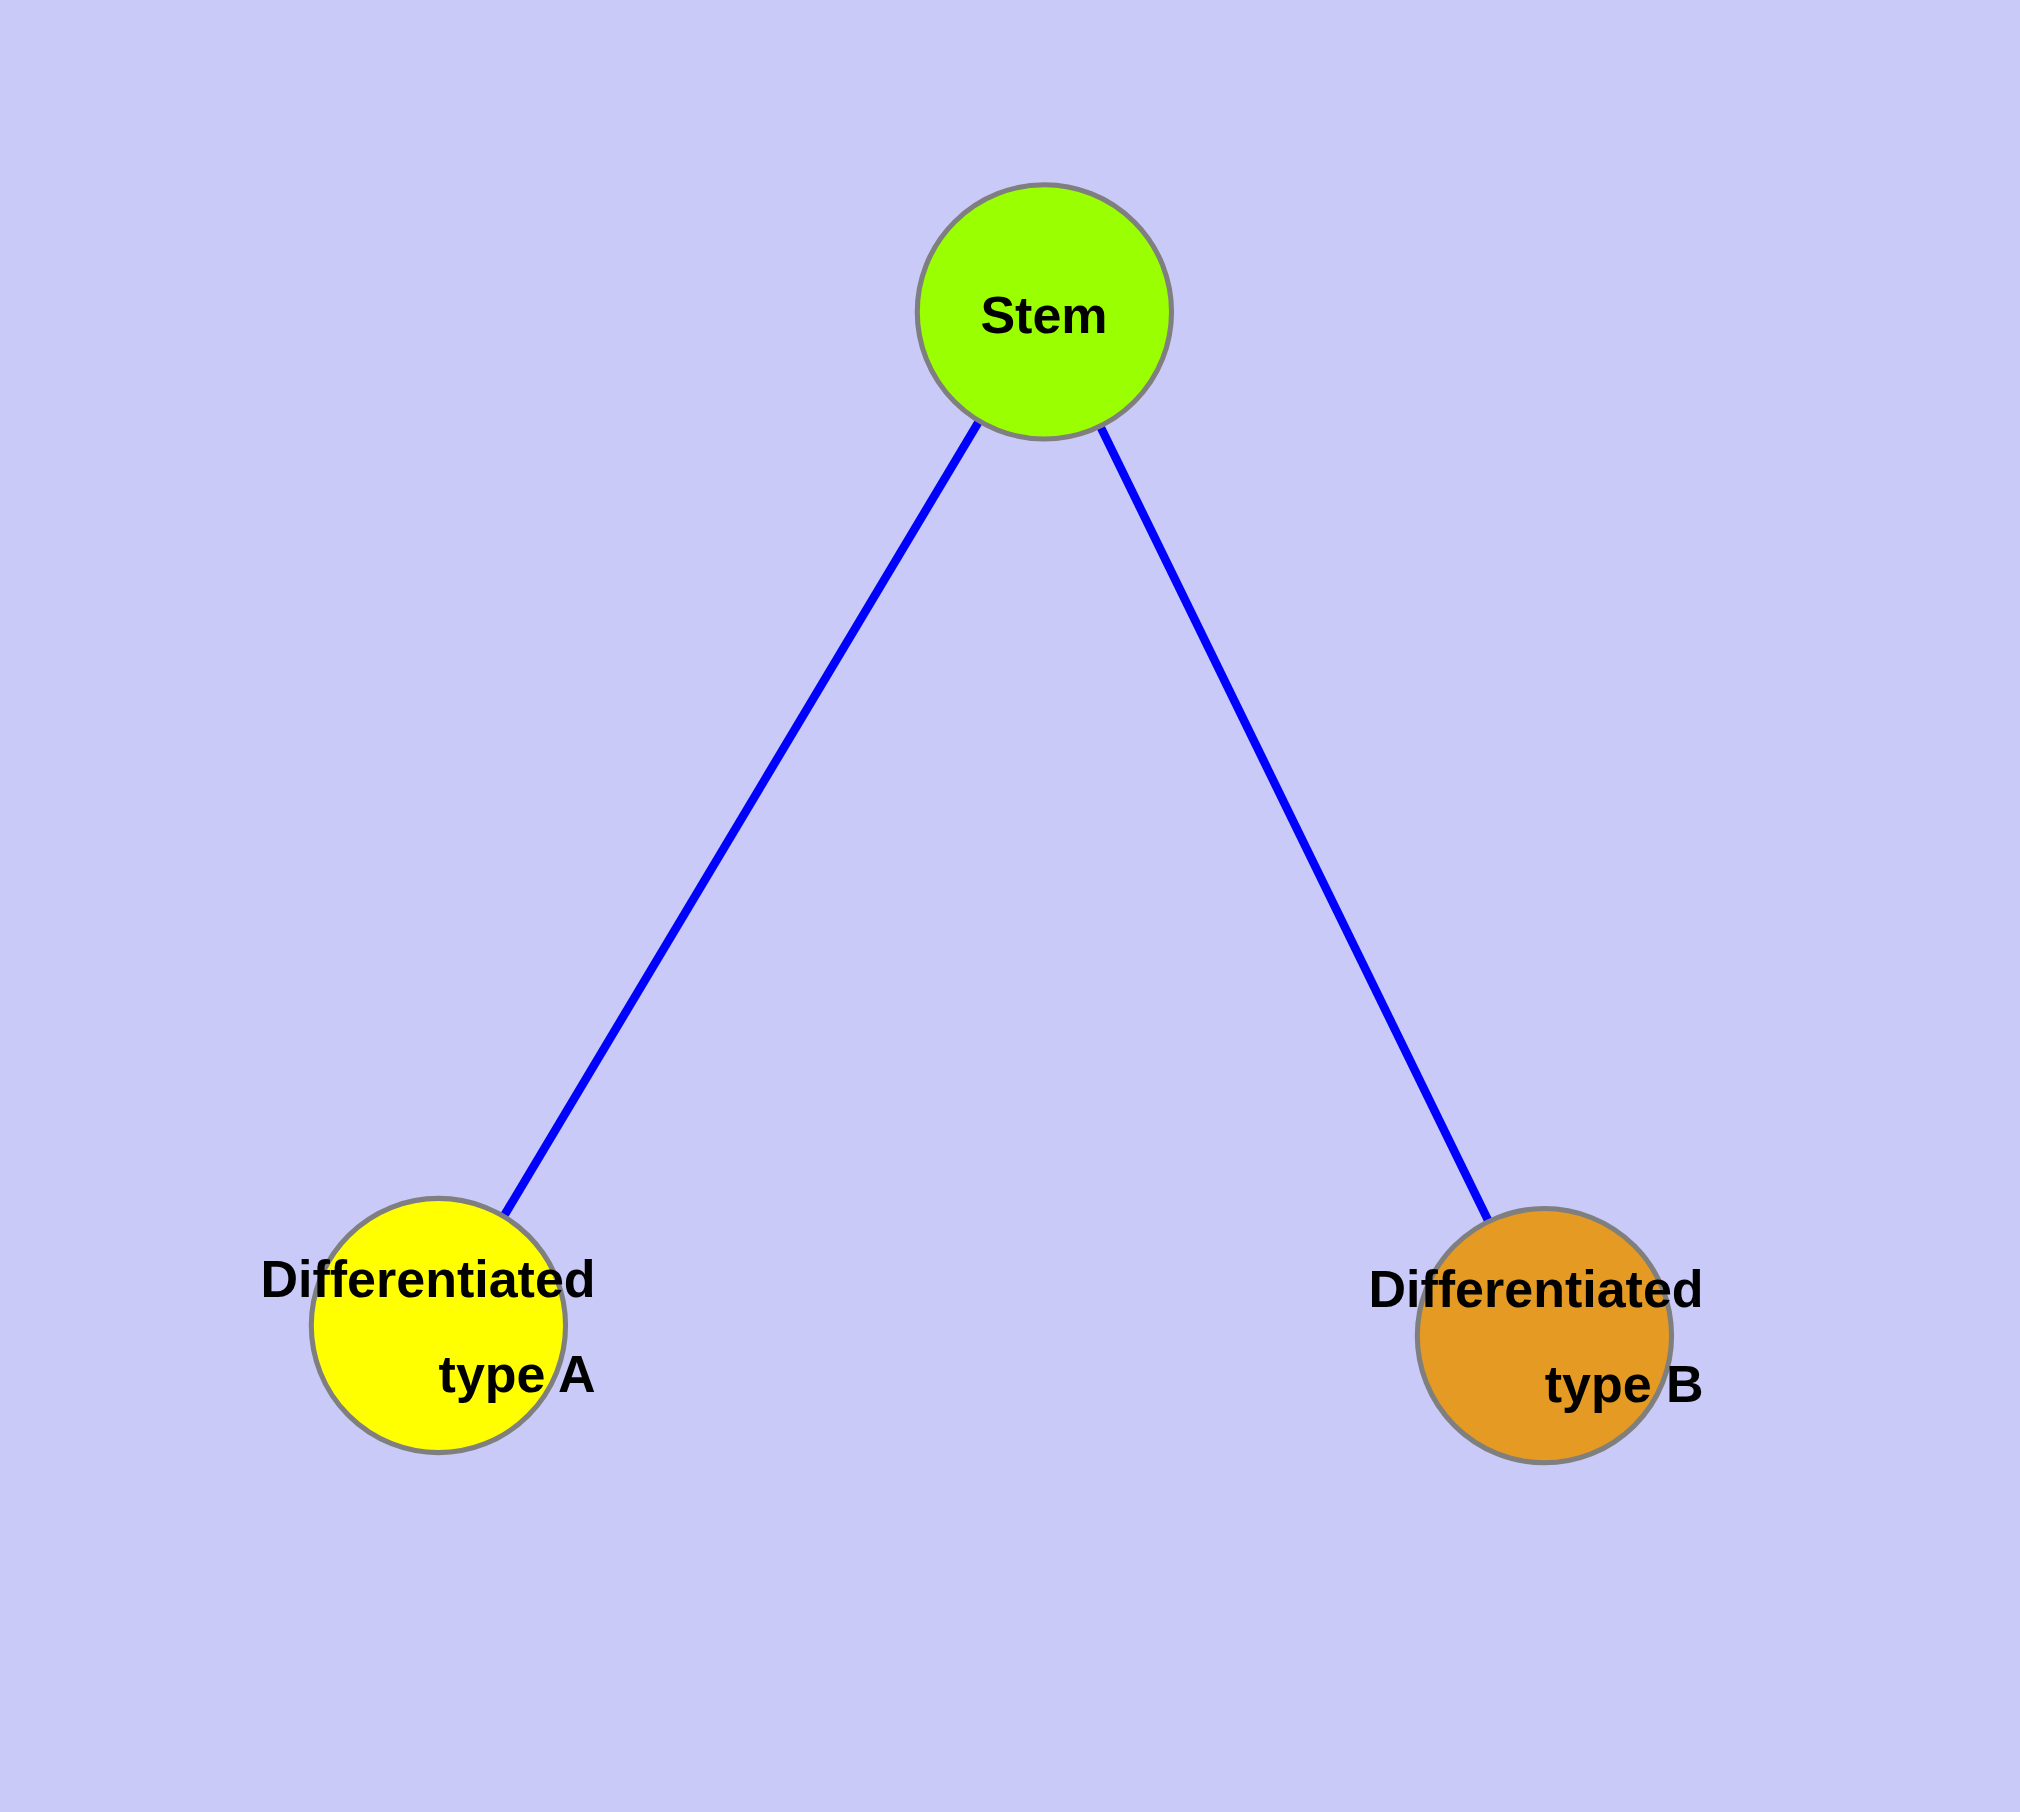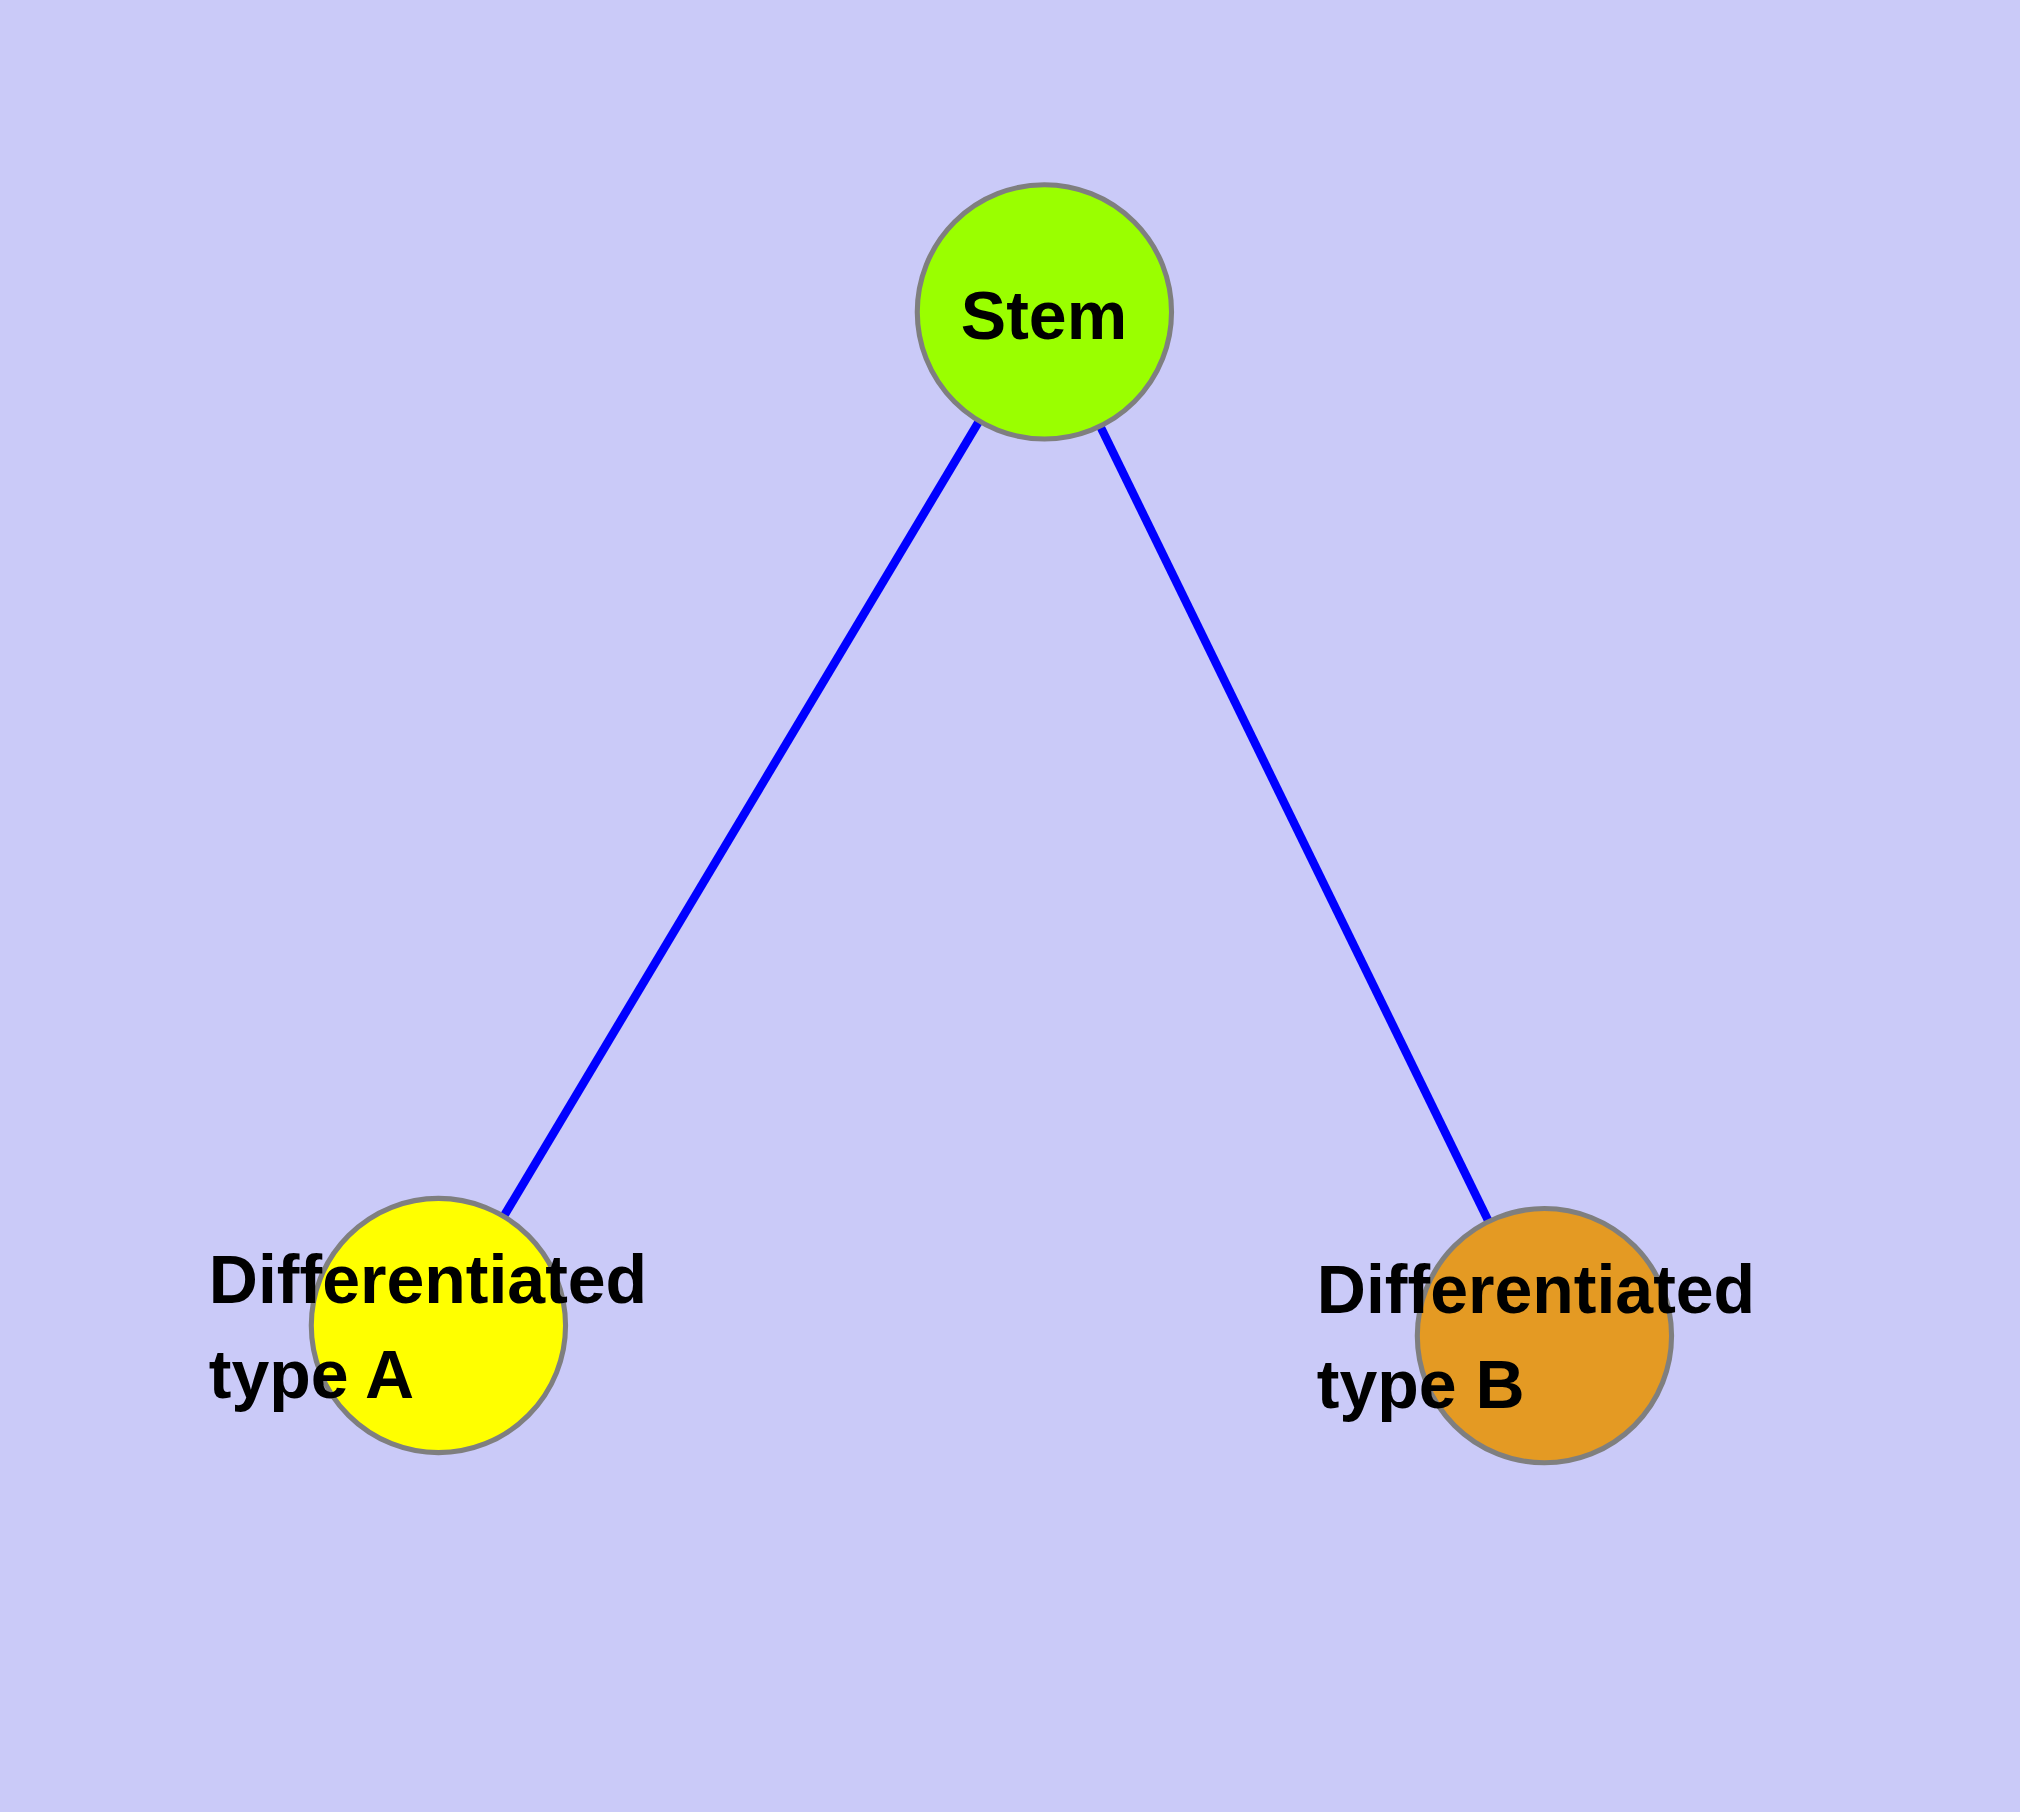--- a/index.html
+++ b/index.html
@@ -17,24 +17,24 @@
   .edge-layer {
     position: absolute;
     left: 0;
     top: 0;
     width: 100%;
     height: 100%;
   }
   .node-label {
     position: absolute;
     transform: translate(-50%, -50%);
-    text-align: left;
+    text-align: right;
     white-space: pre-line;
     font-weight: bold;
-    font-size: 68px;
+    font-size: 52px;
     line-height: 95px;
     color: #000000;
     letter-spacing: 0px;
   }
   .label-stem  { left: 1044px; top: 315px; }
   .label-a     { left: 428px;  top: 1327px; }
   .label-b     { left: 1536px; top: 1337px; }
 </style>
 </head>
 <body>

